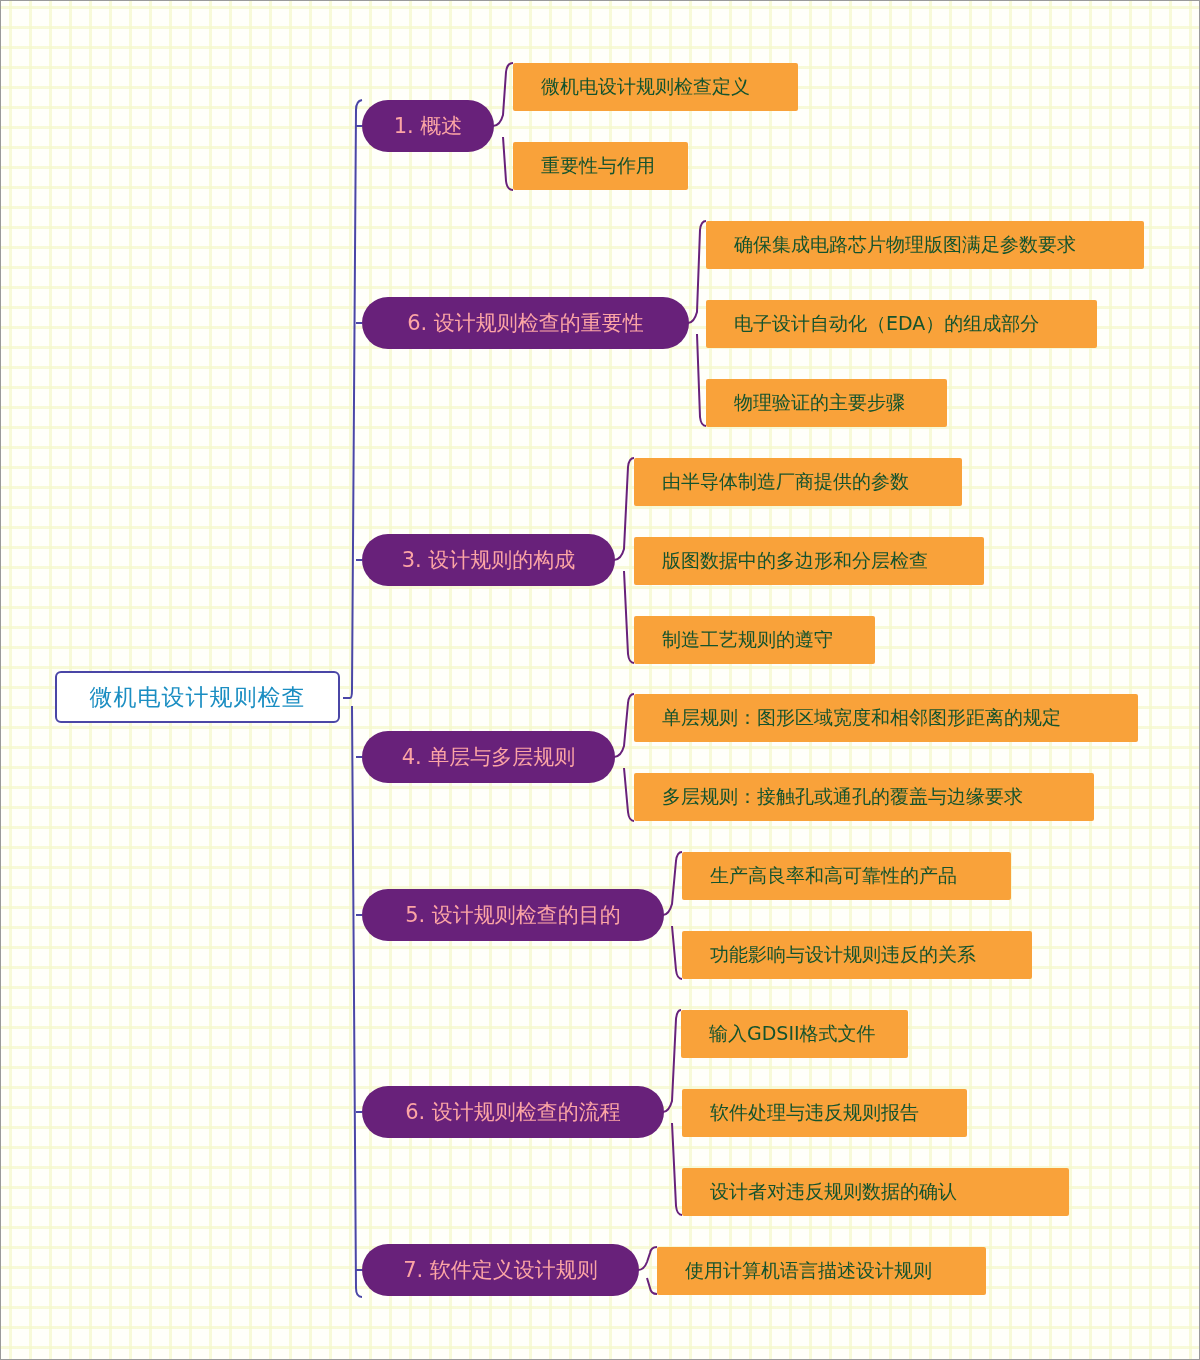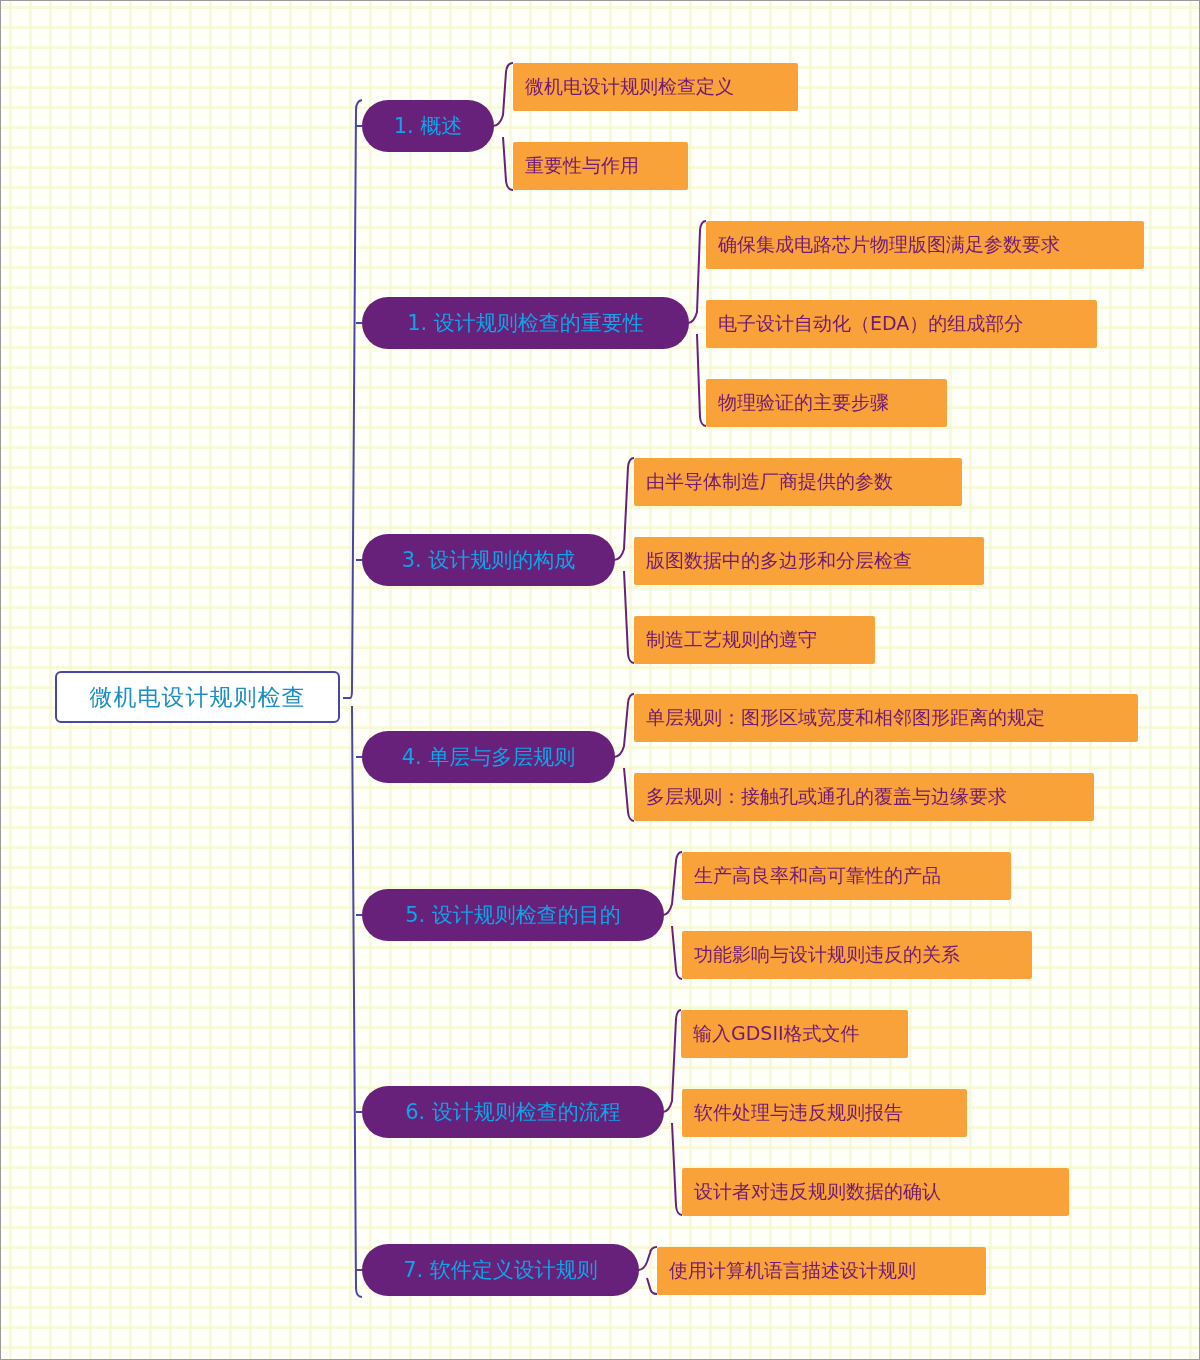--- a/index.html
+++ b/index.html
@@ -17,29 +17,29 @@
   svg.links { position: absolute; left: 0; top: 0; }
   .root {
     position: absolute; left: 55px; top: 671px; width: 285px; height: 52px;
     background: #ffffff; border: 2px solid #4a46a6; border-radius: 6px;
     display: flex; align-items: center; justify-content: center;
     color: #1b8ec2; font-size: 23px; font-weight: normal; letter-spacing: 1px;
     box-sizing: border-box;
   }
   .branch {
     position: absolute; height: 52px; border-radius: 26px;
-    background: #68217a; color: #0ea5e9; font-size: 21px;
+    background: #68217a; color: #fca5a5; font-size: 21px;
     display: flex; align-items: center; justify-content: center;
     box-sizing: border-box; padding: 0 20px; white-space: nowrap;
   }
   .leaf {
     position: absolute; height: 48px; border-radius: 2px;
-    background: #f9a23a; color: #701a75; font-size: 19px;
+    background: #f9a23a; color: #14532d; font-size: 19px;
     display: flex; align-items: center;
-    box-sizing: border-box; padding-left: 12px; white-space: nowrap;
+    box-sizing: border-box; padding-left: 28px; white-space: nowrap;
   }
 </style>
 </head>
 <body>
 
 <div class="frame"></div>
 
 <svg class="links" width="1200" height="1360">
 
   <g fill="none" stroke="#4a46a6" stroke-width="2">
@@ -87,21 +87,21 @@
   <span>1. 概述</span>
 </div>
 <div class="leaf" style="left:513px; top:63px; width:285px;">
   <span>微机电设计规则检查定义</span>
 </div>
 <div class="leaf" style="left:513px; top:142px; width:175px;">
   <span>重要性与作用</span>
 </div>
 
 <div class="branch" style="left:362px; top:297px; width:327px;">
-  <span>1. 设计规则检查的重要性</span>
+  <span>6. 设计规则检查的重要性</span>
 </div>
 <div class="leaf" style="left:706px; top:221px; width:438px;">
   <span>确保集成电路芯片物理版图满足参数要求</span>
 </div>
 <div class="leaf" style="left:706px; top:300px; width:391px;">
   <span>电子设计自动化（EDA）的组成部分</span>
 </div>
 <div class="leaf" style="left:706px; top:379px; width:241px;">
   <span>物理验证的主要步骤</span>
 </div>

